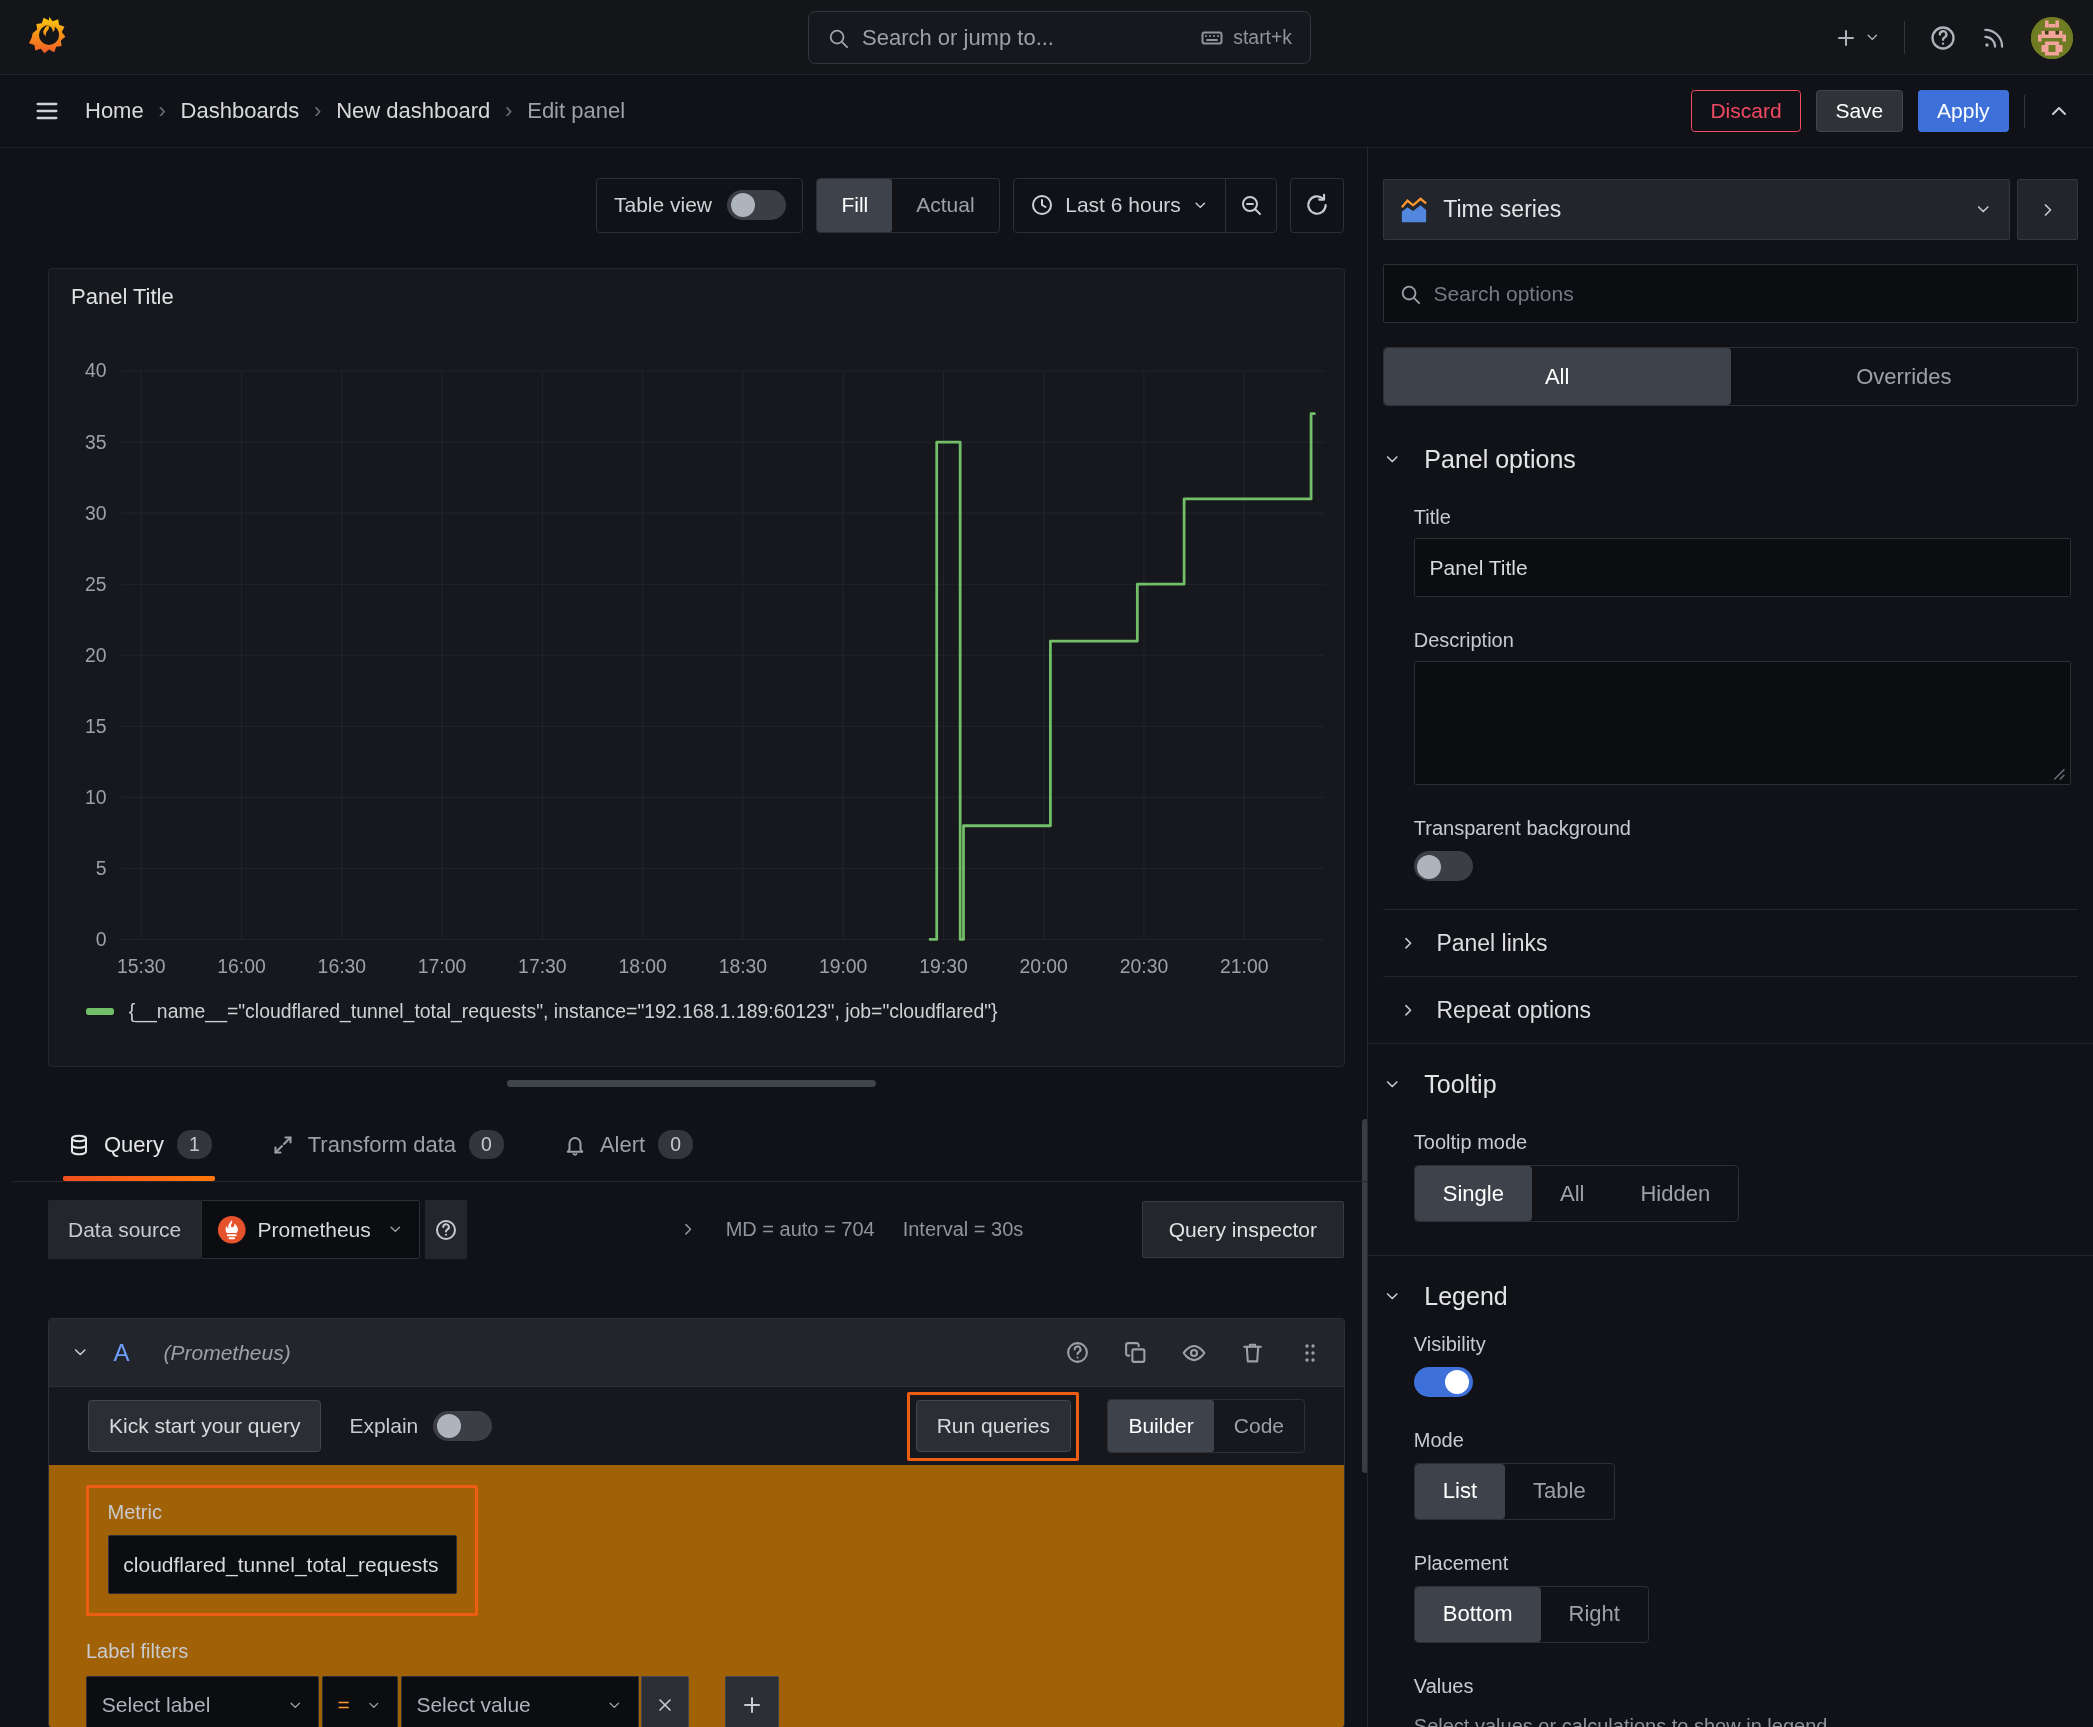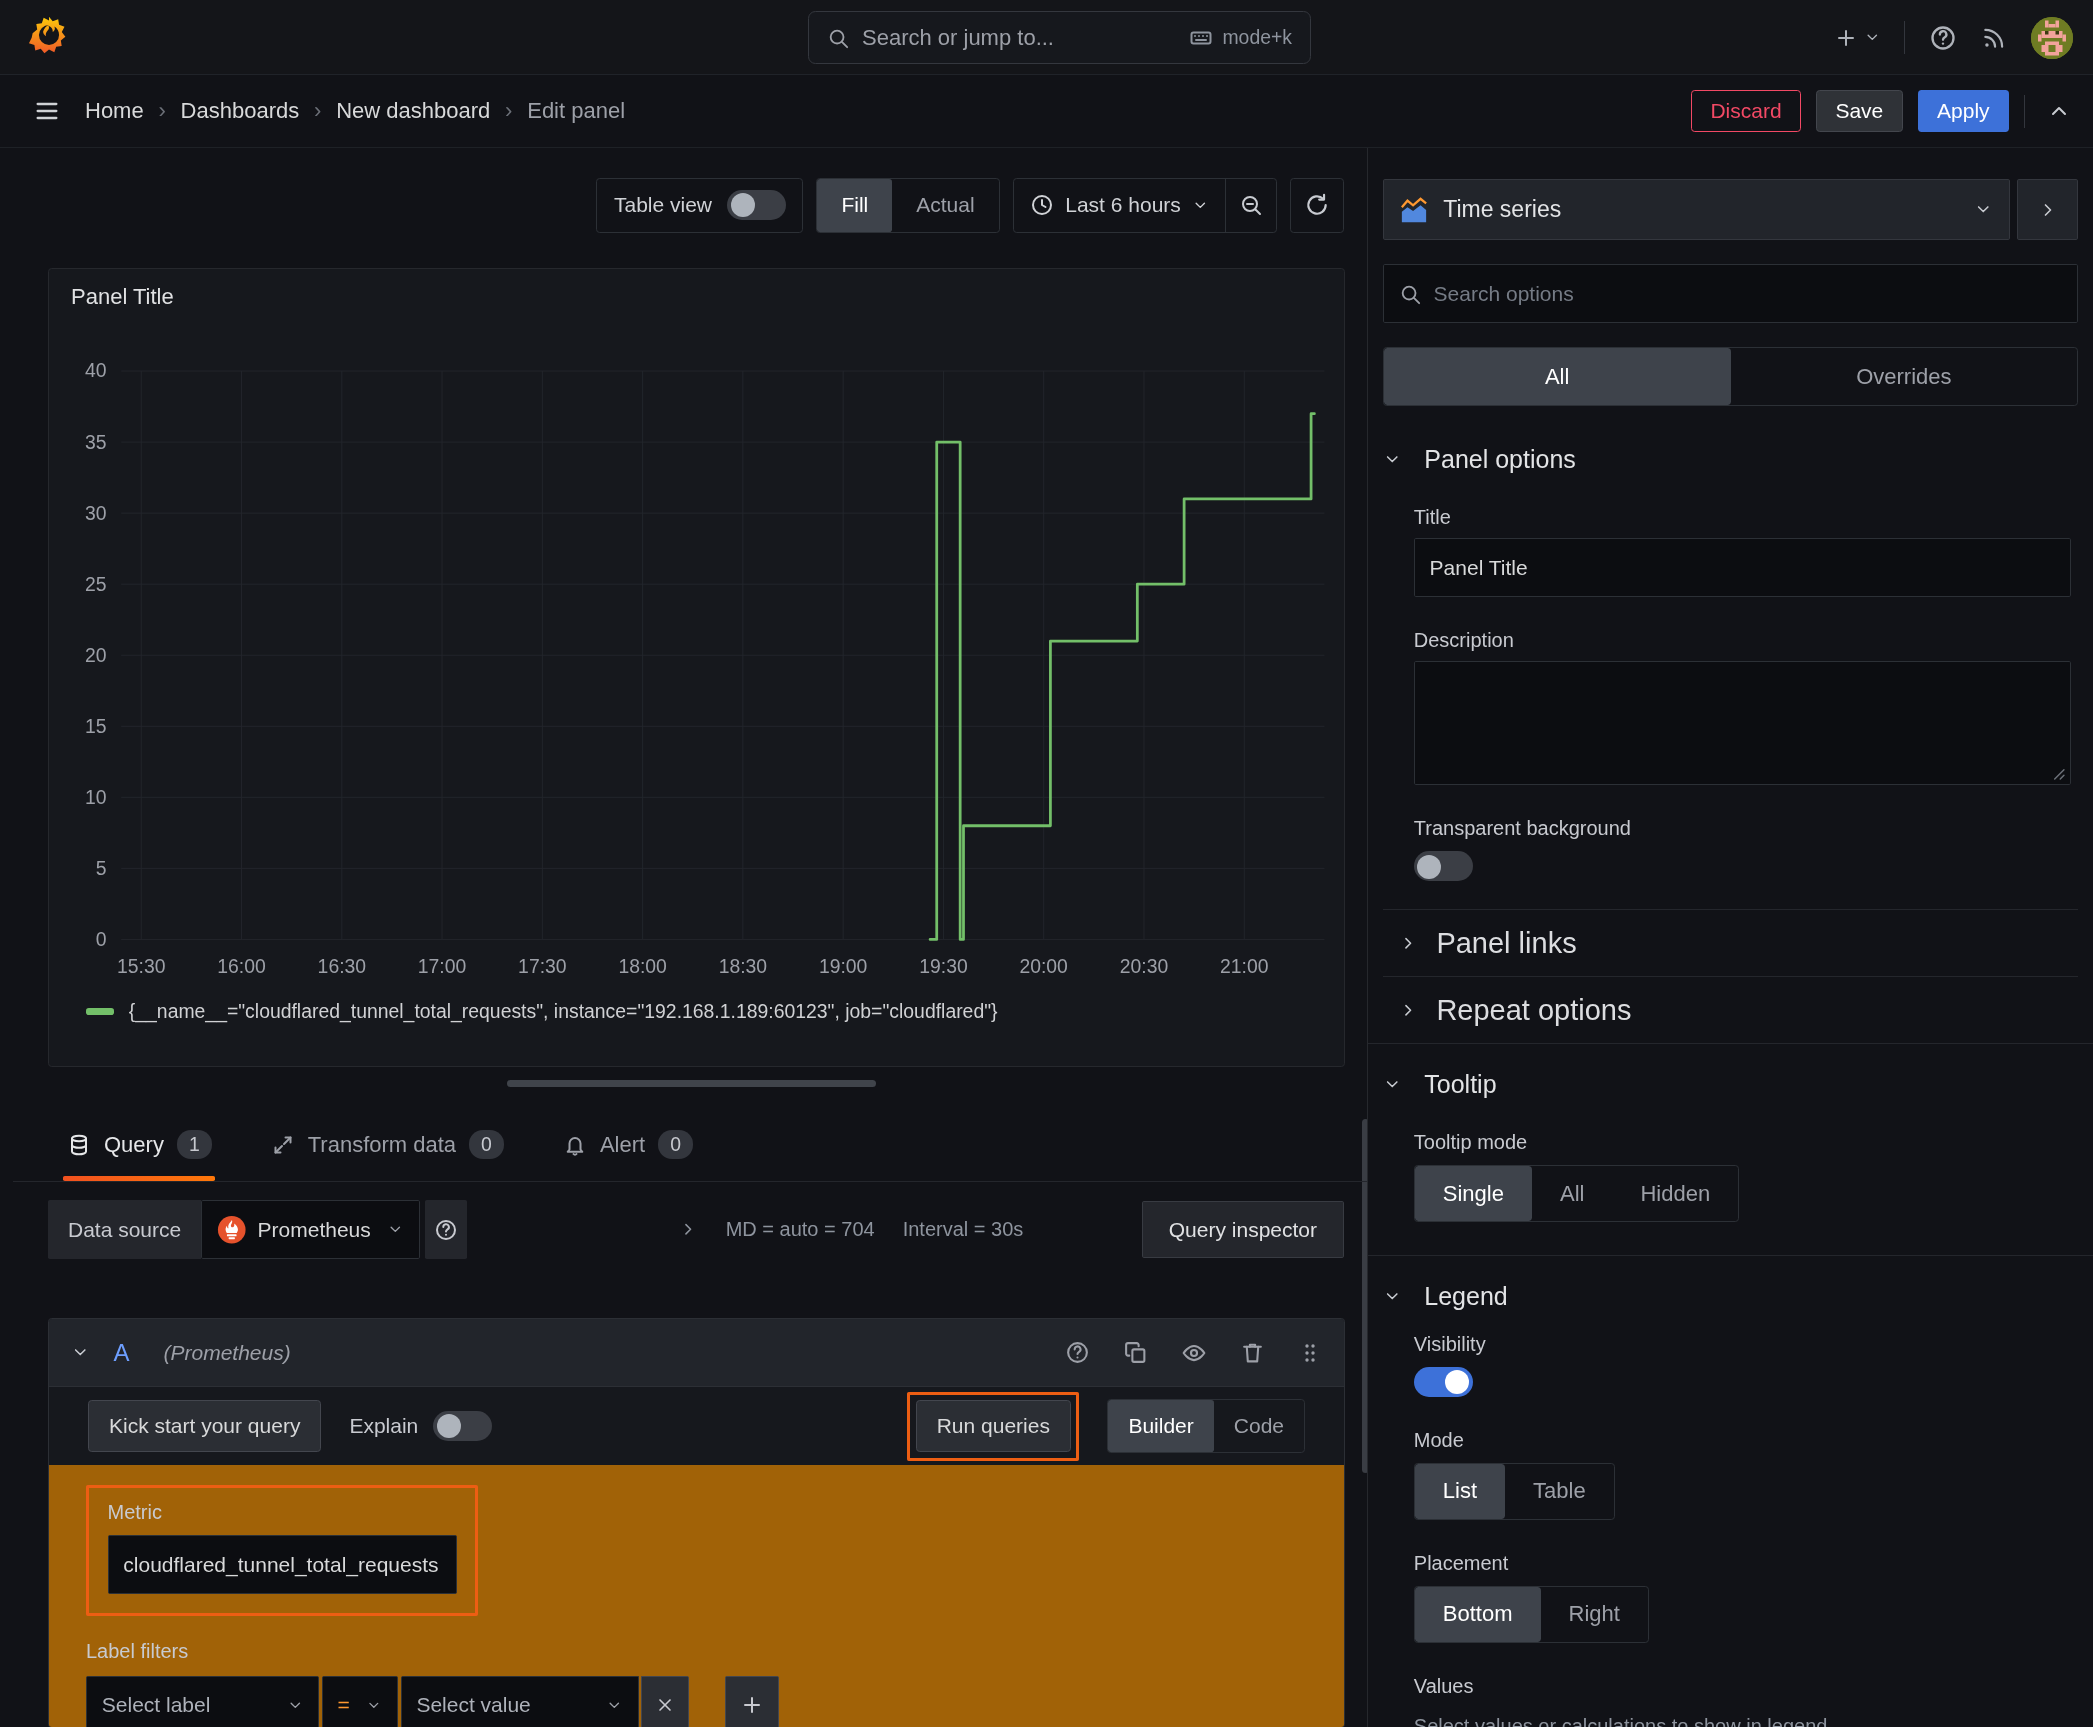--- a/index.html
+++ b/index.html
@@ -119,21 +119,21 @@
   .sb-textarea{margin-top:9.2px;position:relative;background:var(--input);border:0.9px solid var(--border);border-radius:1.8px;height:124px}
   .sb-textarea textarea{width:100%;height:100%;background:transparent;border:none;outline:none;resize:none;color:#d8d9da;font-family:inherit;font-size:21px;padding:11px 14.8px}
   .rz{position:absolute;right:3.7px;bottom:3.7px;color:#6b7078}
   .toggle{width:59px;height:30px;border-radius:15.7px;background:#3b3e45;position:relative;cursor:pointer;flex:none}
   .toggle .knob{position:absolute;left:3.7px;top:3.2px;width:24px;height:24px;border-radius:50%;background:#aeb4bc}
   .toggle.on{background:var(--blue)}
   .toggle.on .knob{left:31px;background:#fff}
   .sb-toggle{margin-top:11px}
   .hr{height:0.9px;background:#24262c;margin:28px 0 0 0}
   .hr.bleed{margin-left:-14.8px;margin-right:-14.8px}
-  .collapsed-row{display:flex;align-items:center;gap:18.5px;height:66px;color:#dcdde0;font-size:29px;cursor:pointer;margin-left:16.6px}
+  .collapsed-row{display:flex;align-items:center;gap:18.5px;height:66px;color:#dcdde0;font-size:23px;cursor:pointer;margin-left:16.6px}
   .seg-sm{display:inline-flex;border:0.9px solid var(--border);border-radius:3.7px;height:57px;overflow:hidden;margin-top:11px}
   .seg-sm>div{display:flex;align-items:center;justify-content:center;padding:0 28px;color:var(--muted);font-size:22px;cursor:pointer}
   .seg-sm>div.active{background:var(--seg-active);color:#fff;border-radius:3.7px}
   .sb-desc{color:#8e949e;font-size:20px;margin-top:17px}
 </style>
 </head>
 <body>
 
 <div class="topbar">
   <span class="logo">
@@ -161,21 +161,21 @@
       <span>
         <svg class="ico" width="24" height="24" viewBox="0 0 24 24">
             <rect x="2.5" y="6.5" width="19" height="11" rx="2"></rect>
             <line x1="6" y1="10" x2="6" y2="10.01"></line>
             <line x1="10" y1="10" x2="10" y2="10.01"></line>
             <line x1="14" y1="10" x2="14" y2="10.01"></line>
             <line x1="18" y1="10" x2="18" y2="10.01"></line>
             <line x1="7" y1="14" x2="17" y2="14"></line>
           </svg>
       </span>
-      <span>mode+k</span>
+      <span>start+k</span>
     </span>
   </div>
 
   <div class="tb-right">
     <span class="tb-btn">
       <svg class="ico" width="24" height="24" viewBox="0 0 24 24">
           <line x1="12" y1="5" x2="12" y2="19"></line>
           <line x1="5" y1="12" x2="19" y2="12"></line>
         </svg>
       <svg class="ico" width="16.6" height="16.6" viewBox="0 0 24 24">

